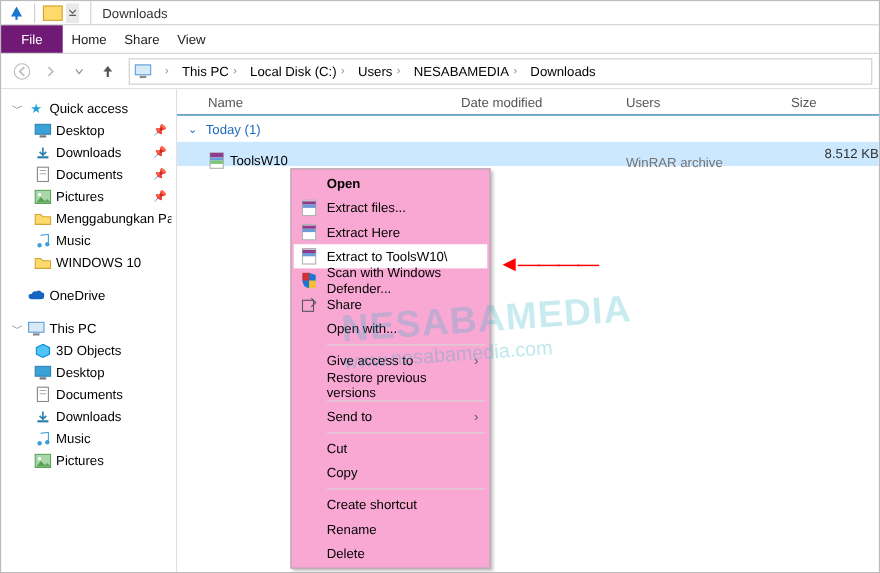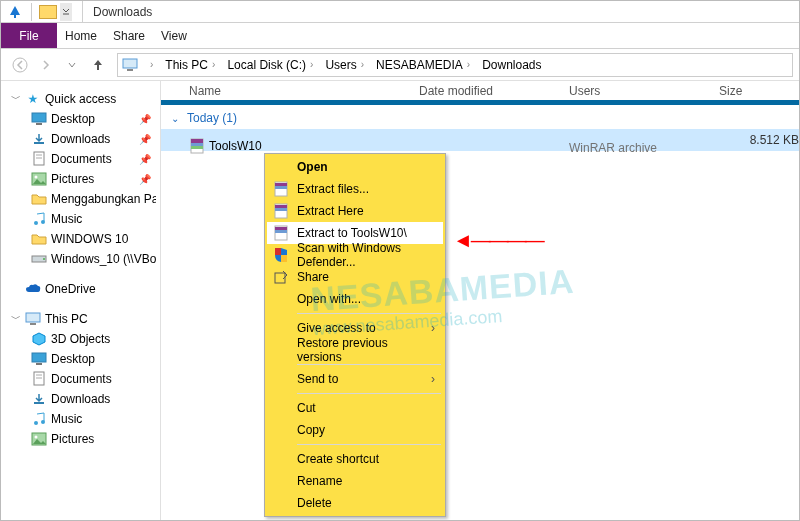--- a/index.html
+++ b/index.html
@@ -37,36 +37,36 @@
   .tree-group { margin-bottom: 10px; }
   .tree-item { display: flex; align-items: center; height: 20px; padding-left: 6px; font-size: 12px; white-space: nowrap; overflow:hidden;}
   .tree-item.child { padding-left: 26px; }
   .exp { width: 12px; display: inline-block; color: #666; font-size: 10px; margin-right: 2px;}
   .ico { width: 16px; height: 16px; margin-right: 4px; display: inline-flex; align-items:center; justify-content:center; flex-shrink:0;}
   .pin { margin-left: auto; color: #888; font-size: 10px; padding-right:4px;}
   .star { color:#26a0da; font-size:12px;}
 
   
   .list { flex: 1; display: flex; flex-direction: column; position: relative; }
-  .cols { height: 24px; display: flex; align-items: center; border-bottom: 5px solid #0369a1; font-size: 12px; color: #555; padding-left: 28px; }
+  .cols { height: 24px; display: flex; align-items: center; border-bottom: 1px solid #0369a1; font-size: 12px; color: #555; padding-left: 28px; }
   .col-name { width: 230px; }
   .col-date { width: 150px; }
   .col-type { width: 150px; }
   .col-size { width: 80px; }
   .group-hdr { padding: 6px 0 4px 10px; font-size: 12px; color: #1f6cbf; display:flex; align-items:center;}
   .group-hdr .gchev { display:inline-block; width:12px; color:#1f6cbf; margin-right:4px; font-size:10px;}
   .row { height: 22px; display: flex; align-items: center; font-size: 12px; padding-left: 28px; }
   .row.sel { background: #cce8ff; }
   .row .fname { width: 230px; display:flex; align-items:center;margin-top:12px;}
   .row .fdate { width: 150px; color:#999;}
   .row .ftype { width: 150px; color:#737373;margin-top:16px;}
   .row .fsize { width: 80px; text-align: right; color:#333;}
 
   
-  .ctx { position: absolute; top: 152px; left: 263px; width: 182px; background: #fde047; border: 1px solid #ababab; box-shadow: 2px 2px 3px rgba(0,0,0,.25); padding: 2px; font-size: 12px; }
+  .ctx { position: absolute; top: 152px; left: 263px; width: 182px; background: #f9a8d4; border: 1px solid #ababab; box-shadow: 2px 2px 3px rgba(0,0,0,.25); padding: 2px; font-size: 12px; }
   .mi { height: 22px; display: flex; align-items: center; padding-left: 30px; padding-right: 8px; position: relative; }
   .mi.hl { background: #fff; }
   .mi .mico { position: absolute; left: 4px; width: 20px; height: 20px; display:flex; align-items:center; justify-content:center;}
   .mi .sub { margin-left: auto; color:#555;}
   .msep { height: 1px; background: #d6d6d6; margin: 3px 2px 3px 30px; }
   .mi b { font-weight: 600; }
 
   
   .arrow { position: absolute; top: 228px; left: 452px; color: #ff0000; font-size: 20px; letter-spacing: -2px;}
 
@@ -234,29 +234,20 @@
           </span>
           <span>Music</span>
         </div>
       <div class="tree-item child">
           <span class="ico">
             <svg width="16" height="12">
               <path d="M1 2 L6 2 L8 4 L15 4 L15 11 L1 11 Z" fill="#ffd96a" stroke="#d1a43b"></path>
             </svg>
           </span>
           <span>WINDOWS 10</span>
-        </div>
-      <div class="tree-item child">
-          <span class="ico">
-            <svg width="16" height="12">
-              <rect x="1" y="3" width="14" height="6" fill="#cfd8dc" stroke="#888"></rect>
-              <circle cx="13" cy="6" r="1" fill="#4caf50"></circle>
-            </svg>
-          </span>
-          <span>Windows_10 (\\VBo</span>
         </div>
     </div>
 
     <div class="tree-group">
       <div class="tree-item">
         <span class="exp"></span>
         <span class="ico">
             <svg width="16" height="12">
               <path d="M4 9 Q1 9 1 6 Q1 4 4 4 Q5 1 8 2 Q11 0 13 3 Q16 3 15 7 Q15 9 12 9 Z" fill="#1565c0"></path>
             </svg>

